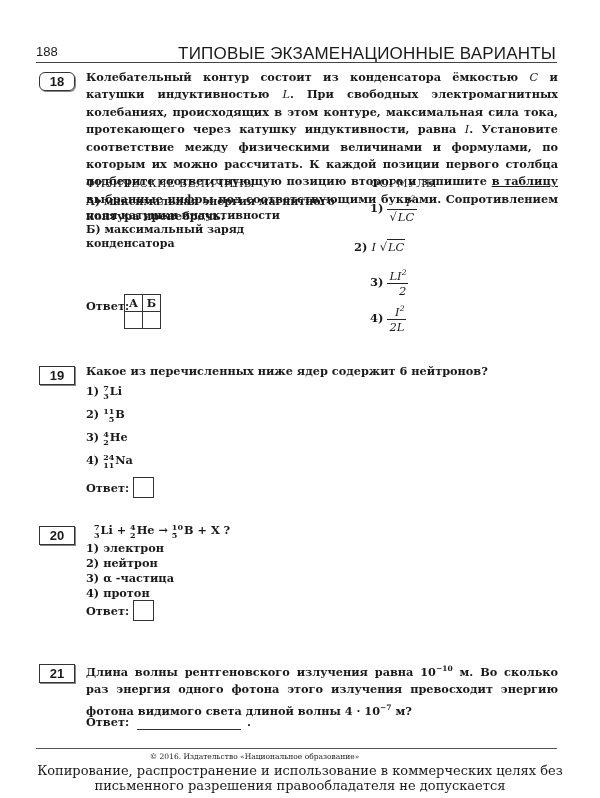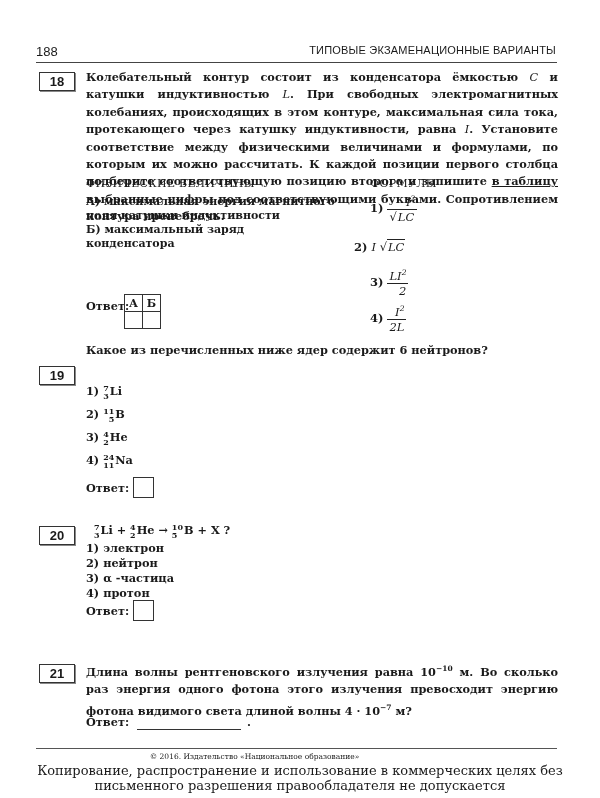--- a/index.html
+++ b/index.html
@@ -1,20 +1,20 @@
 <!DOCTYPE html>
 <html><head>
 <meta charset="utf-8">
 <style>
   html, body { margin:0; padding:0; background:#fff; }
   body { width:600px; height:798px; position:relative; overflow:hidden;
          font-family:"DejaVu Serif","Liberation Serif",serif; color:#1a1a1a; }
   .abs { position:absolute; }
   .hdr-num { left:36px; top:44px; font-family:"Liberation Sans",sans-serif; font-size:13px; }
-  .hdr-title { right:44px; top:44px; font-family:"Liberation Sans",sans-serif; font-size:11px; letter-spacing:0.2px; }
+  .hdr-title { right:44px; top:44px; font-family:"Liberation Sans",sans-serif; font-size:17px; letter-spacing:0.2px; }
   .hdr-rule { left:36px; top:62px; width:521px; height:0; border-top:1.5px solid #444; }
   .tnum { left:39px; width:34px; height:17px; border:1.5px solid #333; box-shadow:1px 1px 0 #888;
           font-family:"Liberation Sans",sans-serif; font-weight:bold; font-size:13px; text-align:center; line-height:17px; }
   .para { left:86px; width:472px; font-size:11.3px; line-height:17.4px; font-weight:bold; text-align:justify; text-align-last:left; }
   .para i { font-weight:normal; font-style:italic; }
   .u { text-decoration:underline; }
   .colhead { font-size:11px; font-weight:normal; letter-spacing:0.3px; }
   .item { font-size:11px; font-weight:bold; line-height:14px; }
   .opt { left:86px; font-size:11.3px; font-weight:bold; }
   .nuc { display:inline-block; vertical-align:middle; font-size:8px; line-height:8px; text-align:right; margin-right:1px; font-weight:bold; }
@@ -35,21 +35,21 @@
   .foot2 { left:0; width:600px; top:763px; text-align:center; font-size:13px; }
   .blank { display:inline-block; width:104px; border-bottom:1px solid #333; height:12px; vertical-align:bottom; margin-left:8px; margin-right:6px; }
 </style>
 </head>
 <body>
 
 <div class="abs hdr-num">188</div>
 <div class="abs hdr-title">ТИПОВЫЕ ЭКЗАМЕНАЦИОННЫЕ ВАРИАНТЫ</div>
 <div class="abs hdr-rule"></div>
 
-<div class="abs tnum" style="top:72px;">18</div>
+<div class="abs tnum" style="top:72px;border-radius:6px;">18</div>
 <div class="abs para" style="top:69px;"><span>Колебательный контур состоит из конденсатора ёмкостью </span><i>C</i><span> и катушки индуктивностью </span><i>L</i><span>. При свободных электромагнитных колебаниях, происходящих в этом контуре, максимальная сила тока, протекающего через катушку индуктивности, равна </span><i>I</i><span>. Установите соответствие между физическими величинами и формулами, по которым их можно рассчитать. К каждой позиции первого столбца подберите соответствующую позицию второго и запишите </span><span class="u">в таблицу</span><span> выбранные цифры под соответствующими буквами. Сопротивлением контура пренебречь.</span></div>
 
 <div class="abs colhead" style="left:86px; top:177px;">ФИЗИЧЕСКИЕ ВЕЛИЧИНЫ</div>
 <div class="abs colhead" style="left:370px; top:177px;">ФОРМУЛЫ</div>
 
 <div class="abs item" style="left:86px; top:195px; width:250px;">
   <span>А)</span> <span>максимальная энергия магнитного поля катушки индуктивности</span>
 </div>
 <div class="abs item" style="left:86px; top:223px; width:250px;">
   <span>Б)</span> <span>максимальный заряд конденсатора</span>
@@ -76,21 +76,21 @@
     <td>Б</td>
   </tr>
   <tr>
     <td></td>
     <td></td>
   </tr>
 </tbody>
   </table>
 
 <div class="abs tnum" style="top:366px;">19</div>
-<div class="abs para" style="top:342px;">Какое из перечисленных ниже ядер содержит 6 нейтронов?</div>
+<div class="abs para" style="top:363px;">Какое из перечисленных ниже ядер содержит 6 нейтронов?</div>
 
 <div class="abs opt" style="top:384px;">
   <span>1)</span>
   <span class="nuc"><span>7</span><span>3</span></span><span class="sym">Li</span>
 </div>
 <div class="abs opt" style="top:407px;">
   <span>2)</span>
   <span class="nuc"><span>11</span><span>5</span></span><span class="sym">B</span>
 </div>
 <div class="abs opt" style="top:430px;">

